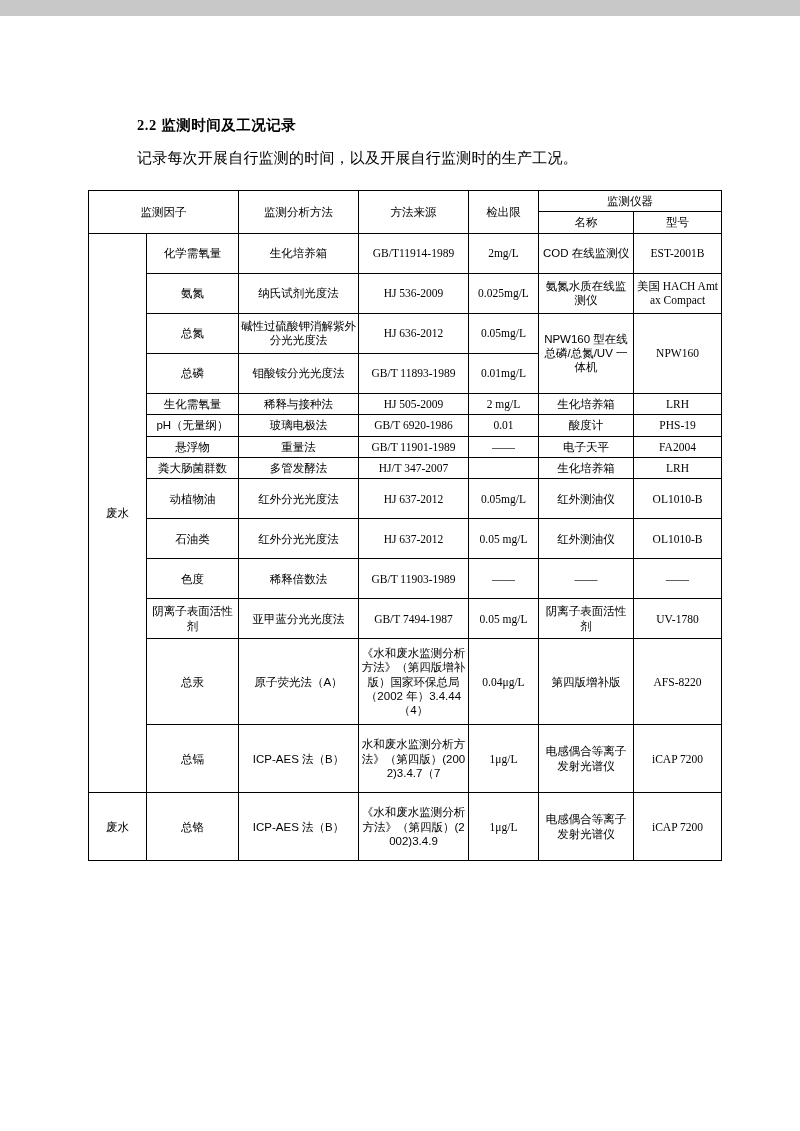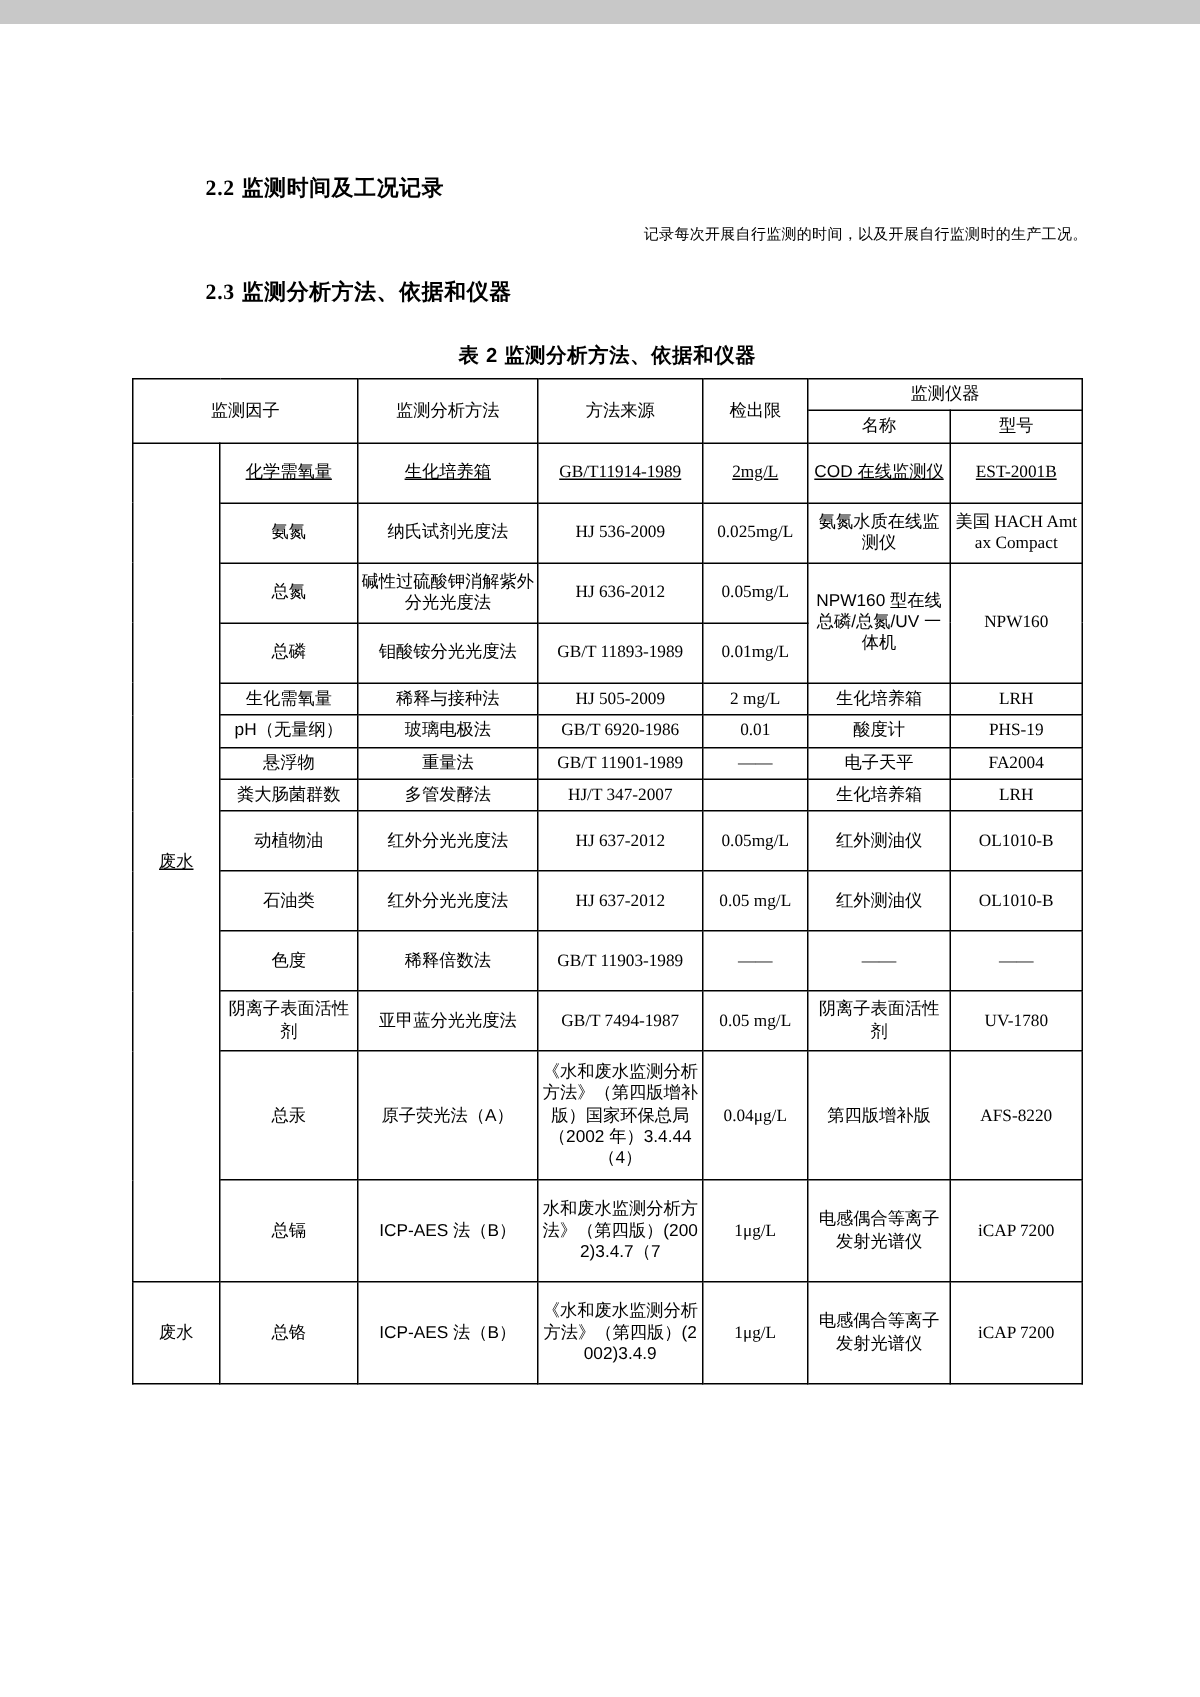--- a/index.html
+++ b/index.html
@@ -32,28 +32,27 @@
     margin: 0 0 0 0;
     padding: 0;
     letter-spacing: 0.5px;
     color: #000;
   }
   .sec-head-wrap {
     margin-left: 52px;
   }
   p.para {
     font-family: "Liberation Sans", "DejaVu Sans", sans-serif;
-    font-size: 10px;
+    font-size: 15px;
     margin: 14px 0 0 0;
     padding: 0;
     text-indent: 0;
     margin-left: 52px;
     color: #000;
     letter-spacing: 0.2px;
-    text-align: right;
   }
   .gap1 { height: 22px; }
 
   .table-title {
     text-align: center;
     font-family: "Liberation Sans", "DejaVu Sans", sans-serif;
     font-size: 13.5px;
     font-weight: bold;
     margin-top: 24px;
     margin-bottom: 6px;
@@ -76,21 +75,20 @@
     padding: 3px 2px;
     line-height: 1.25;
     color: #000;
   }
   .thickline td, .thickline th {
     border-bottom-width: 2px;
     font-family: Liberation Serif, serif;
   }
   .thicktop td {
     border-top-width: 2px;
-    text-decoration: underline;
   }
   .en {
     font-family: "Liberation Serif", "DejaVu Serif", serif;
   }
   td.cell {
     word-break: break-all;
   }
   .rowh-big { height: 40px; }
 </style>
 </head>
@@ -102,28 +100,21 @@
     <div class="sec-head-wrap">
       <h2 class="sec-head">
         <span class="en">2.2</span>
         <span>监测时间及工况记录</span>
       </h2>
     </div>
     <p class="para">记录每次开展自行监测的时间，以及开展自行监测时的生产工况。</p>
 
     <div class="gap1"></div>
 
-    <div class="sec-head-wrap">
-      <h2 class="sec-head">
-        <span class="en">2.3</span>
-        <span>监测分析方法、依据和仪器</span>
-      </h2>
-    </div>
-
-    <div class="table-title">表 2   监测分析方法、依据和仪器</div>
+
 
     <table class="maintable">
       <colgroup>
         <col style="width:58px">
         <col style="width:92px">
         <col style="width:120px">
         <col style="width:110px">
         <col style="width:70px">
         <col style="width:95px">
         <col style="width:88px">

